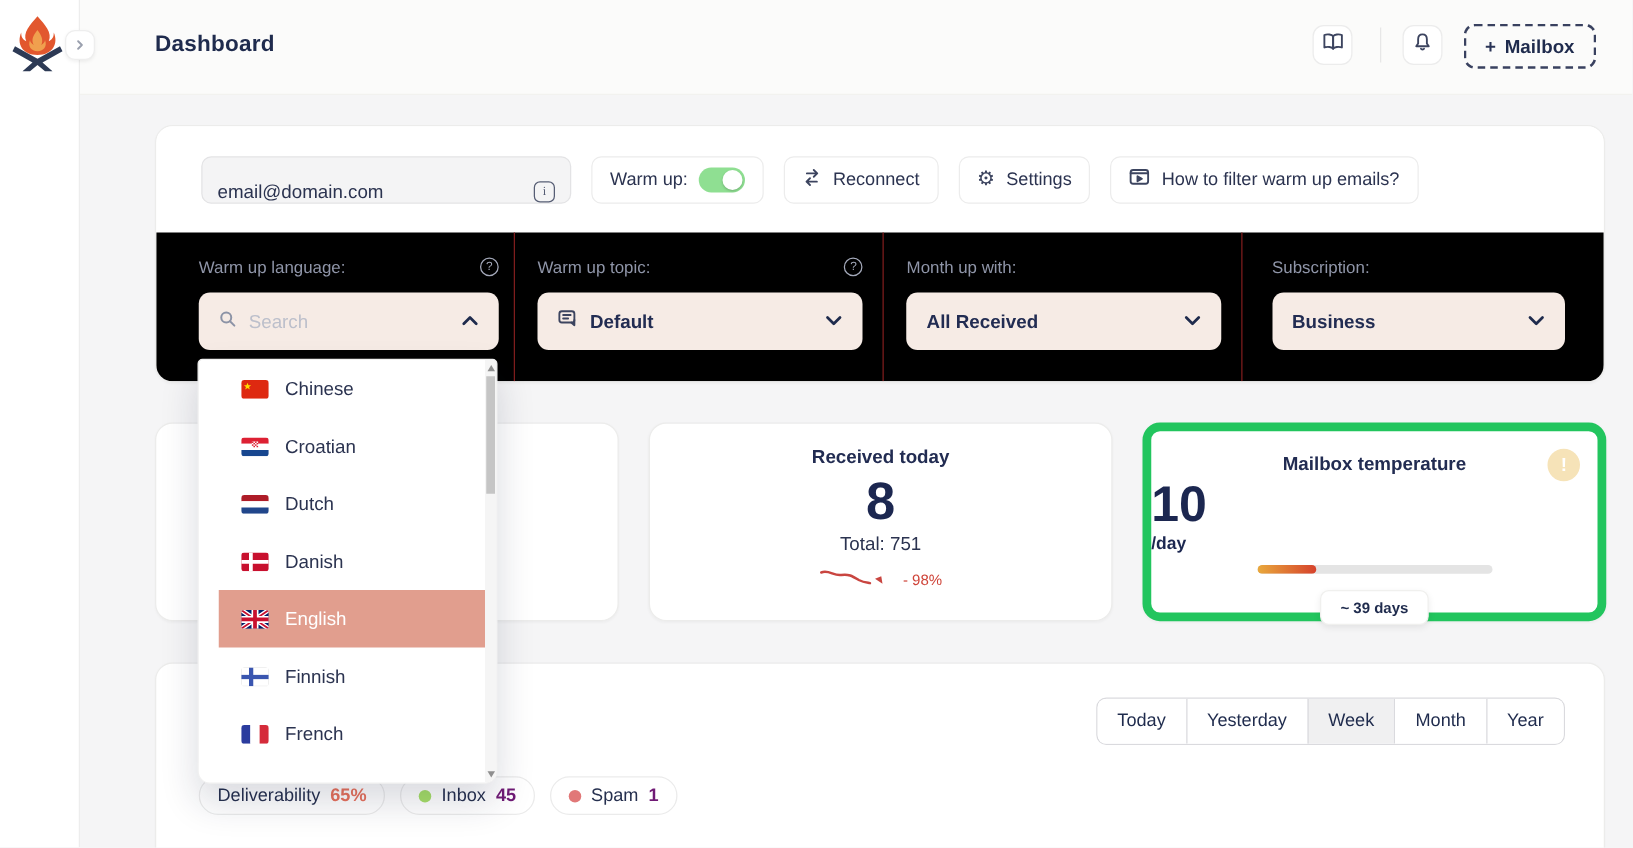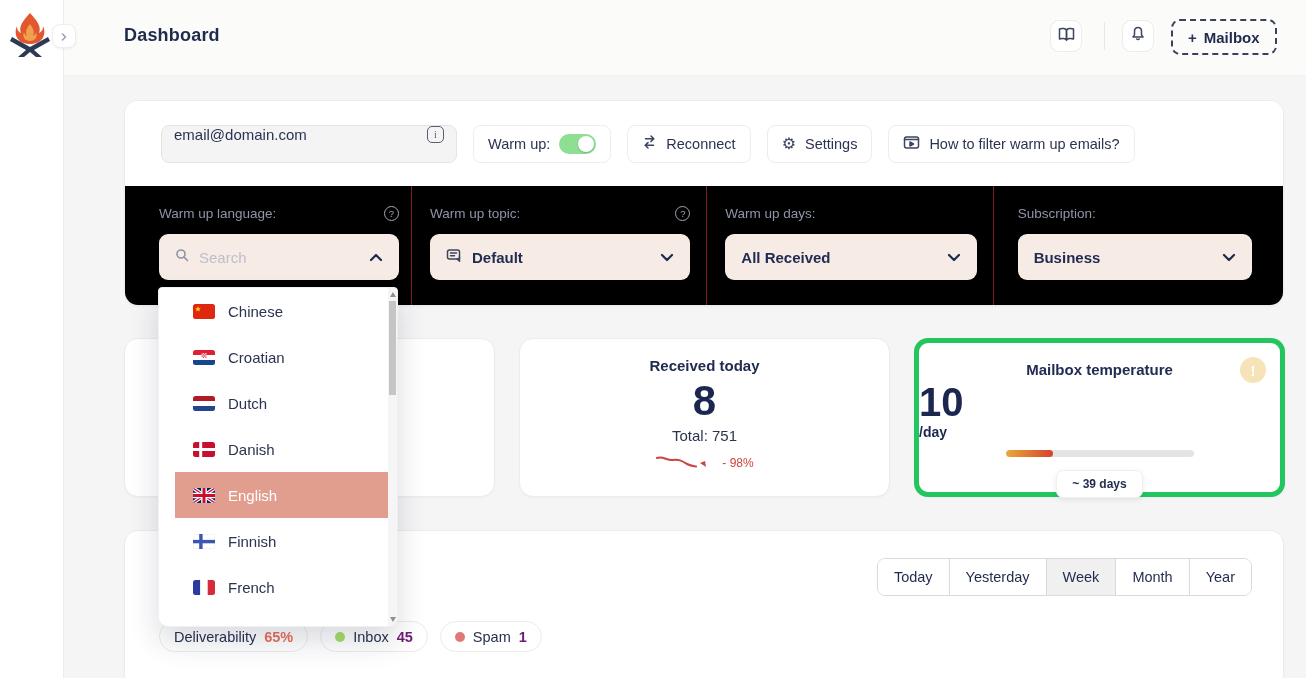--- a/index.html
+++ b/index.html
@@ -32,21 +32,21 @@
   .side-divider { left:8px; top:89px; width:40px; height:1px; background:#ececec; }
   .nav-item { display:flex; align-items:center; justify-content:center; cursor:pointer; border-radius:10px; }
   .nav-dashboard { left:8px; top:100px; width:40px; height:40px; background:#fcece1; }
   .nav-add { left:12px; top:150px; width:40px; height:40px; }
 
   
   .settings-card { left:124px; top:100px; width:1160px; height:206px; background:#fff; border:1px solid #ececeb;
                    border-radius:14px; overflow:hidden; box-shadow:0 1px 2px rgba(20,20,40,.03); }
   .toolbar { height:85px; display:flex; align-items:center; padding-left:36px; gap:16px; background:#fff; }
   .email-box { width:296px; height:38px; background:#f4f4f5; border:1px solid #e3e3e5; border-radius:8px;
-               display:flex; align-items:flex-start; padding:0 12px; }
+               display:flex; align-items:flex-end; padding:0 12px; }
   .email-box input { flex:1; border:none; outline:none; background:transparent; font-family:"Liberation Sans",sans-serif;
                      font-size:15px; color:#2b3350; }
   .info-chip { width:17px; height:17px; border:1.4px solid #565d74; border-radius:5px; font-size:10px;
                display:flex; align-items:center; justify-content:center; color:#565d74; font-family:"Liberation Serif",serif; }
   .tool-btn { height:38px; background:#fff; border:1px solid #ececec; border-radius:8px; display:flex;
               align-items:center; gap:9px; padding:0 14px; font-size:14.5px; color:#2b3350; cursor:pointer; }
   .toggle { width:37px; height:20px; border-radius:10px; background:#8fdf92; position:relative; cursor:pointer; }
   .toggle-knob { position:absolute; right:2px; top:2px; width:16px; height:16px; border-radius:50%; background:#fff;
                  box-shadow:0 1px 2px rgba(0,0,0,.2); }
   .gear-glyph { font-size:16px; color:#3c445f; line-height:1; }
@@ -80,21 +80,21 @@
   .vthumb { position:absolute; left:1px; top:13px; width:7px; height:94px; background:#c5c5c5; }
   .varrow { position:absolute; left:1.5px; width:0; height:0; border-left:3.5px solid transparent; border-right:3.5px solid transparent; }
   .varrow.up { top:4px; border-bottom:5px solid #8f8f8f; }
   .varrow.down { bottom:4px; border-top:5px solid #8f8f8f; }
 
   
   .stat-card { top:338px; height:159px; background:#fff; border:1px solid #ececeb; border-radius:14px;
                box-shadow:0 1px 2px rgba(20,20,40,.03); text-align:center; }
   .card-hidden { left:124px; width:371px; }
   .card-received { left:519px; width:371px; padding-top:18px; }
-  .card-temp { left:914px; width:371px; border:5px solid #22c55e; padding-top:18px; }
+  .card-temp { left:914px; width:371px; border:7px solid #22c55e; padding-top:18px; }
   .stat-title { font-size:15px; font-weight:bold; color:#222c52; }
   .stat-big { font-size:42px; font-weight:600; color:#1c2750; line-height:1.1; margin-top:4px; }
   .stat-total { font-size:15px; color:#2b3350; margin-top:3px; }
   .stat-change { margin-top:8px; display:flex; align-items:center; justify-content:center; gap:5px; }
   .change-text { font-size:12px; color:#cf4439; }
   .temp-value-row { display:flex; align-items:baseline; justify-content:center; margin-top:2px;flex-direction:column; }
   .temp-big { font-size:40px; font-weight:600; color:#1c2750; line-height:1.1; }
   .temp-unit { font-size:14px; font-weight:bold; color:#1c2750; }
   .alert-circle { position:absolute; right:14px; top:14px; width:26px; height:26px; border-radius:50%;
                   background:#f6e3b8; color:#fff; font-size:15px; font-weight:bold; display:flex;
@@ -260,21 +260,21 @@
         <span class="select-value">Default</span>
         <span>
           <svg width="14" height="9" viewBox="0 0 14 9" style="stroke:#1f2b4d; fill:none; stroke-width:2.2; stroke-linecap:round; stroke-linejoin:round;">
               <path d="M2 2 L7 7 L12 2"></path>
             </svg>
         </span>
       </div>
     </div>
     <div class="filter-col col-provider">
       <div class="filter-label-row">
-        <span>Warm up days:</span>
+        <span>Month up with:</span>
       </div>
       <div class="select-box">
         <span class="select-value">All Received</span>
         <span>
           <svg width="14" height="9" viewBox="0 0 14 9" style="stroke:#1f2b4d; fill:none; stroke-width:2.2; stroke-linecap:round; stroke-linejoin:round;">
               <path d="M2 2 L7 7 L12 2"></path>
             </svg>
         </span>
       </div>
     </div>

